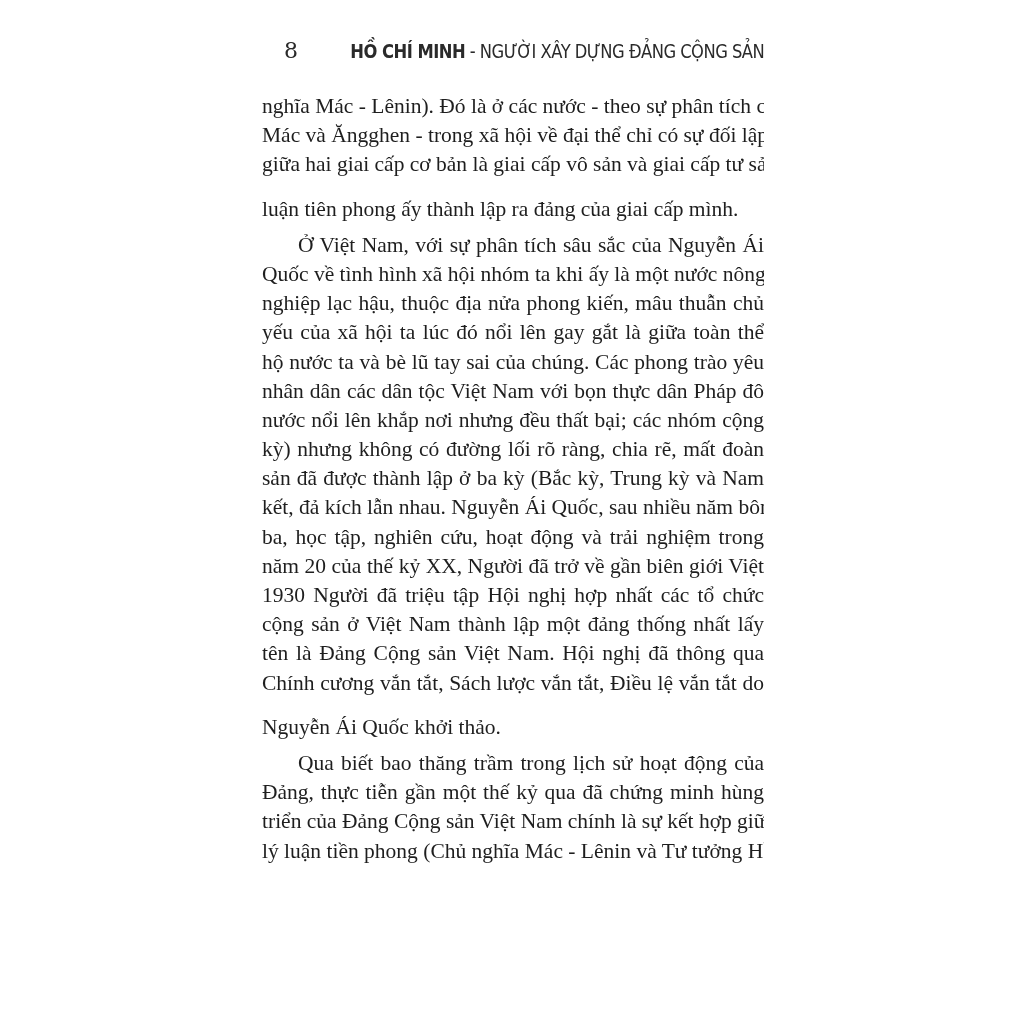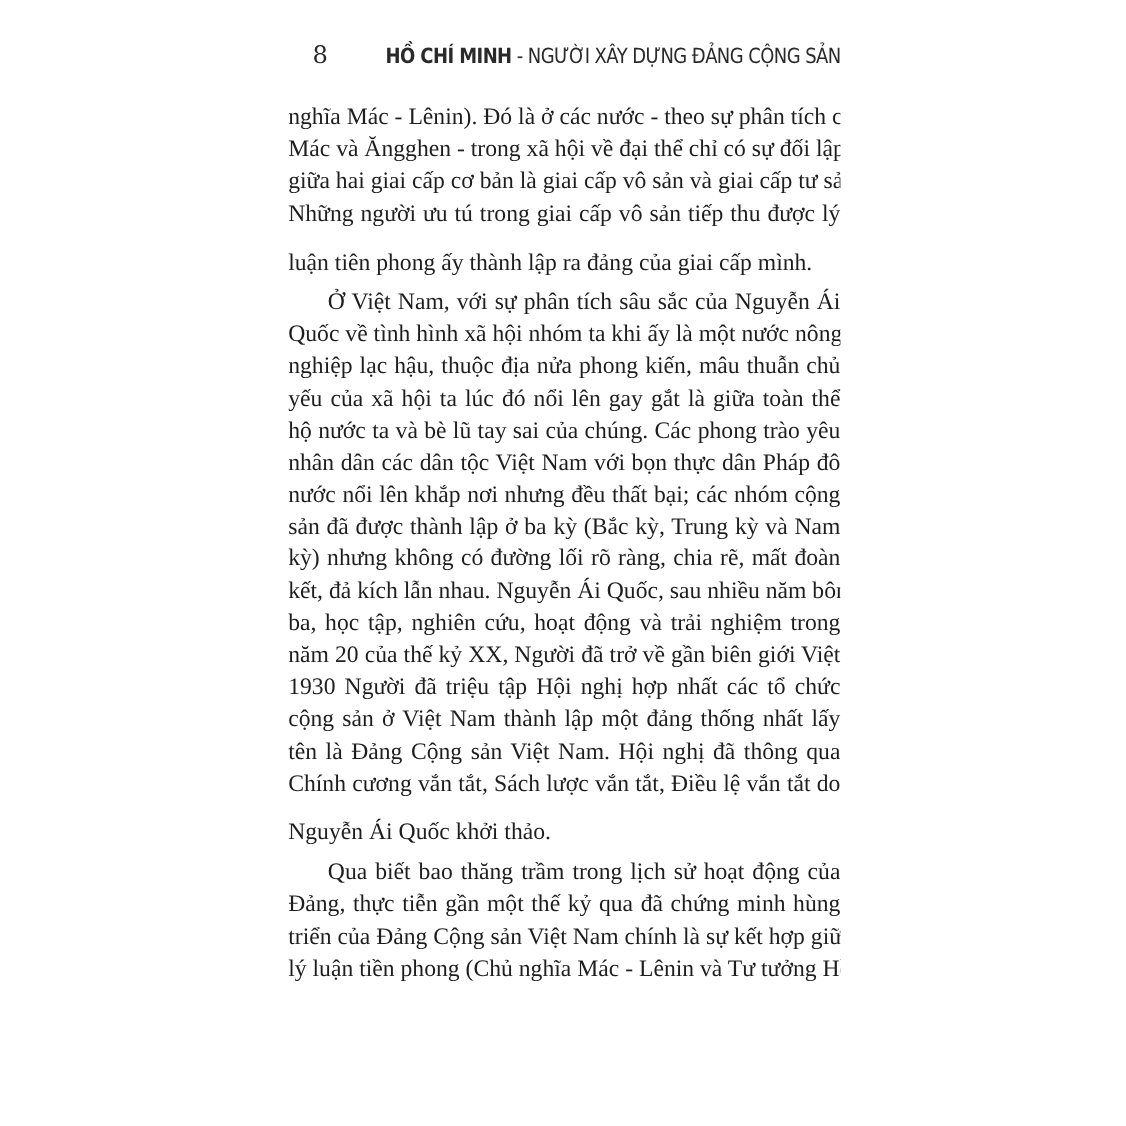--- a/index.html
+++ b/index.html
@@ -21,34 +21,33 @@
 <div class="header">
   <span class="page-num">8</span>
   <span class="running-title"><b>HỒ CHÍ MINH</b><span> - </span><span>NGƯỜI XÂY DỰNG ĐẢNG CỘNG SẢN</span></span>
 </div>
 
 <div class="body">
   <div class="para">
     <div class="line">nghĩa Mác - Lênin). Đó là ở các nước - theo sự phân tích của</div>
     <div class="line">Mác và Ăngghen - trong xã hội về đại thể chỉ có sự đối lập</div>
     <div class="line">giữa hai giai cấp cơ bản là giai cấp vô sản và giai cấp tư sản.</div>
-    <div class="line">Những người ưu tú trong giai cấp vô sản tiếp thu được lý</div>
     <div class="line last">luận tiên phong ấy thành lập ra đảng của giai cấp mình.</div>
   </div>
 
   <div class="para">
     <div class="line indent">Ở Việt Nam, với sự phân tích sâu sắc của Nguyễn Ái</div>
     <div class="line">Quốc về tình hình xã hội  nhóm ta khi ấy là một nước nông</div>
     <div class="line">nghiệp lạc hậu, thuộc địa nửa phong kiến, mâu thuẫn chủ</div>
     <div class="line">yếu của xã hội ta lúc đó nổi lên gay gắt là giữa toàn thể</div>
     <div class="line">hộ nước ta và bè lũ tay sai của chúng. Các phong trào yêu</div>
     <div class="line">nhân dân các dân tộc Việt Nam với bọn thực dân Pháp đô</div>
     <div class="line">nước nổi lên khắp nơi nhưng đều thất bại; các nhóm cộng</div>
+    <div class="line">kỳ) nhưng không có đường lối rõ ràng, chia rẽ, mất đoàn</div>
     <div class="line">sản đã được thành lập ở ba kỳ (Bắc kỳ, Trung kỳ và Nam</div>
-    <div class="line">kỳ) nhưng không có đường lối rõ ràng, chia rẽ, mất đoàn</div>
     <div class="line">kết, đả kích lẫn nhau. Nguyễn Ái Quốc, sau nhiều năm bôn</div>
     <div class="line">ba, học tập, nghiên cứu, hoạt động và trải nghiệm trong</div>
     <div class="line">năm 20 của thế kỷ XX, Người đã trở về gần biên giới Việt</div>
     <div class="line">1930 Người đã triệu tập Hội nghị hợp nhất các tổ chức</div>
     <div class="line">cộng sản ở Việt Nam thành lập một đảng thống nhất lấy</div>
     <div class="line">tên là Đảng Cộng sản Việt Nam. Hội nghị đã thông qua</div>
     <div class="line"><span class="it">Chính cương vắn tắt, Sách lược vắn tắt, Điều lệ vắn tắt</span><span> do</span></div>
     <div class="line last">Nguyễn Ái Quốc khởi thảo.</div>
   </div>
 

